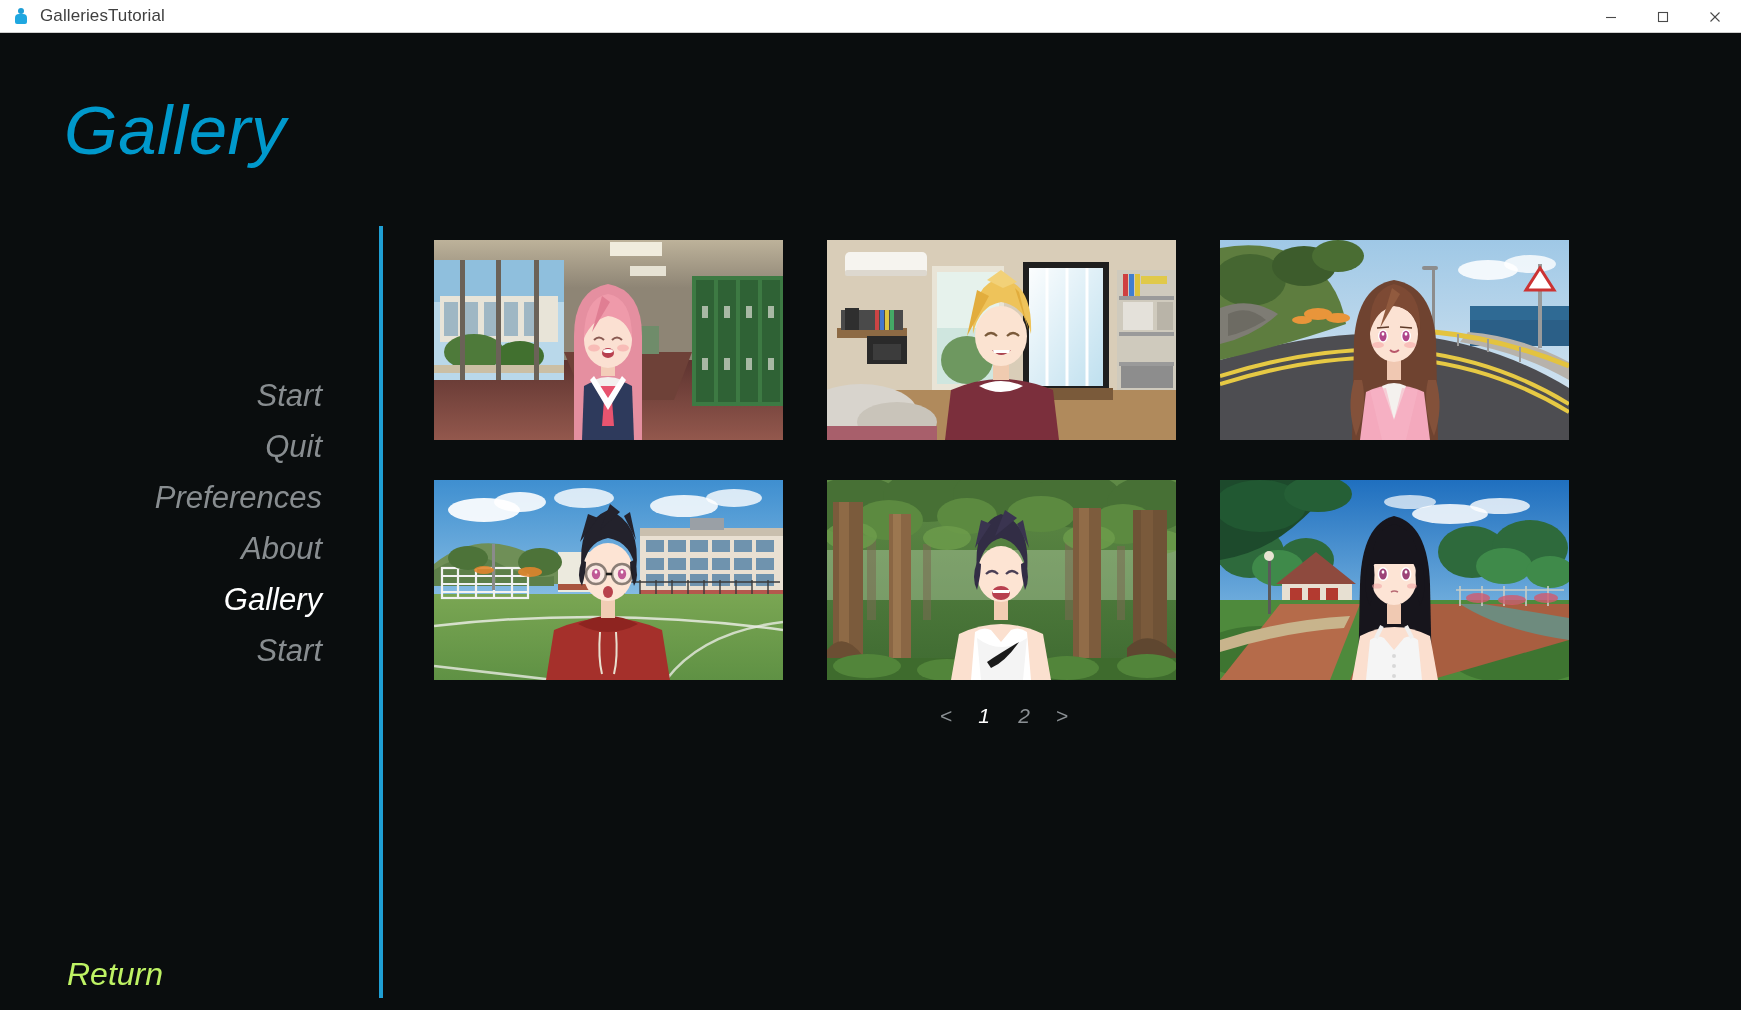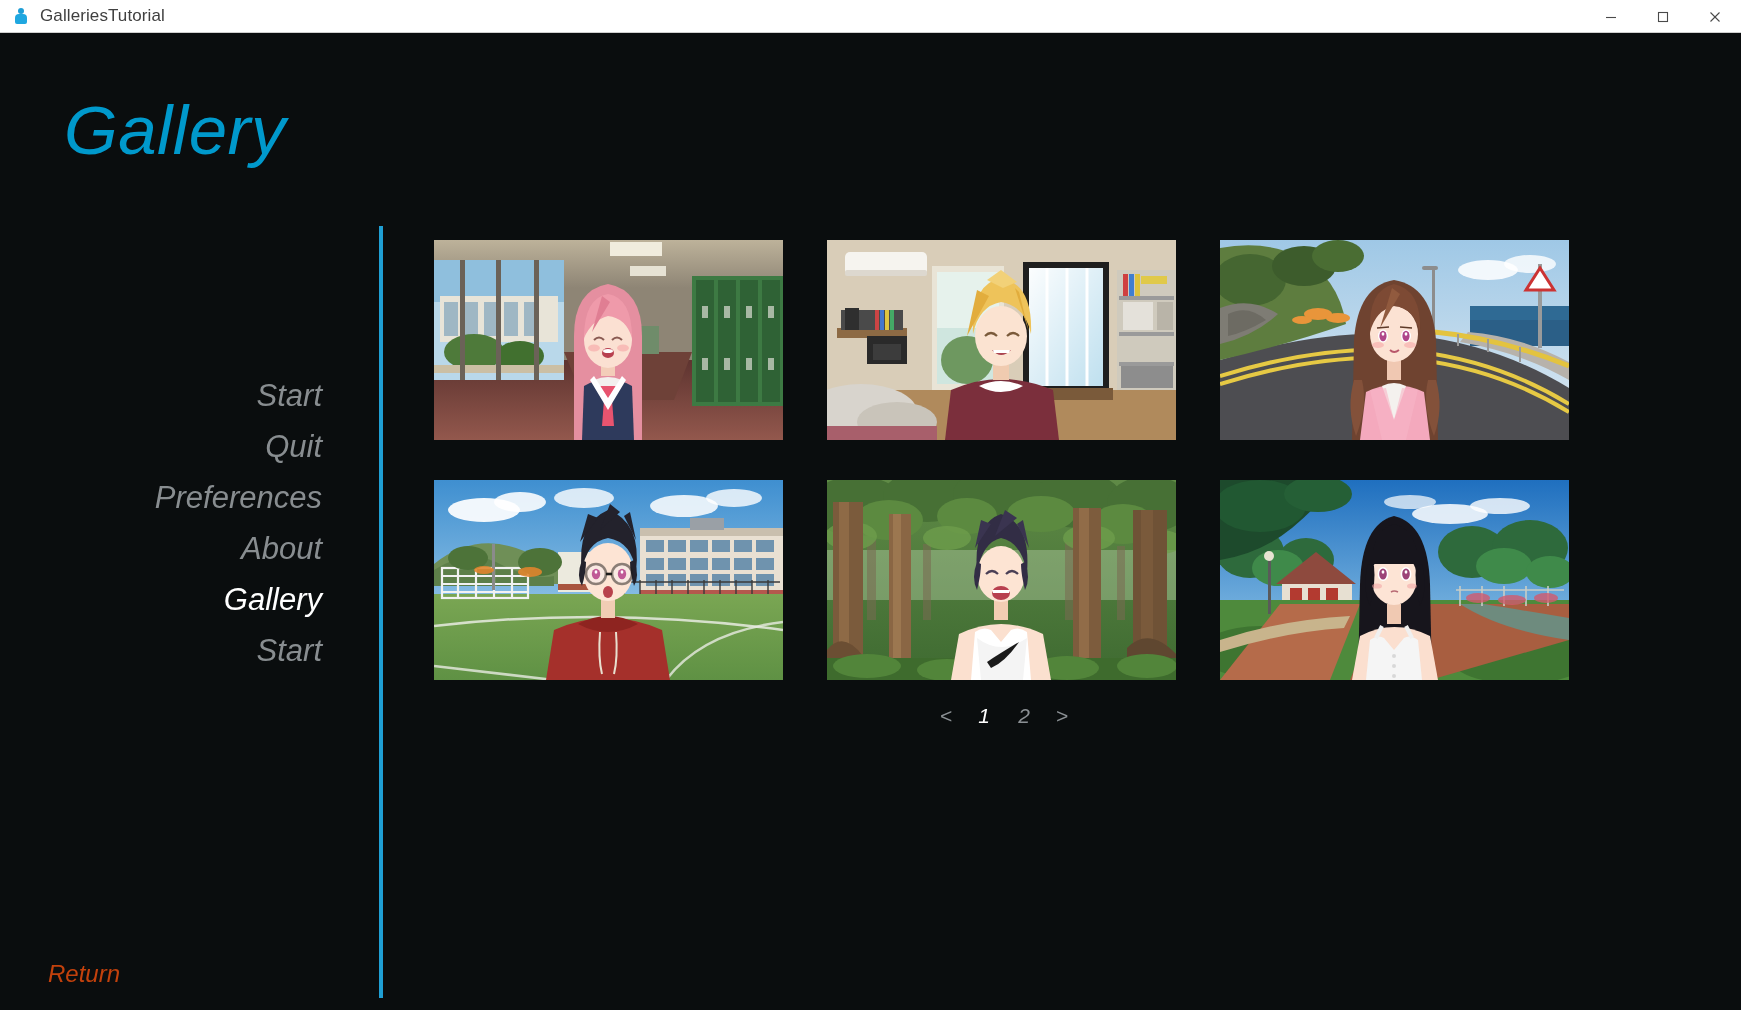--- a/index.html
+++ b/index.html
@@ -114,25 +114,25 @@
     color: #888d90;
     white-space: nowrap;
     cursor: pointer;
     width: 260px;
   }
   .nav-item.active { color: #ffffff; }
 
   
   #return-btn {
     position: absolute;
-    left: 48px;
+    left: 67px;
     top: 921px;
-    font-size: 24px;
+    font-size: 32px;
     line-height: 40px;
-    color: #c2410c;
+    color: #bef264;
     white-space: nowrap;
     cursor: pointer;
   }
 
   
   #divider {
     position: absolute;
     left: 379px;
     top: 193px;
     width: 4px;

